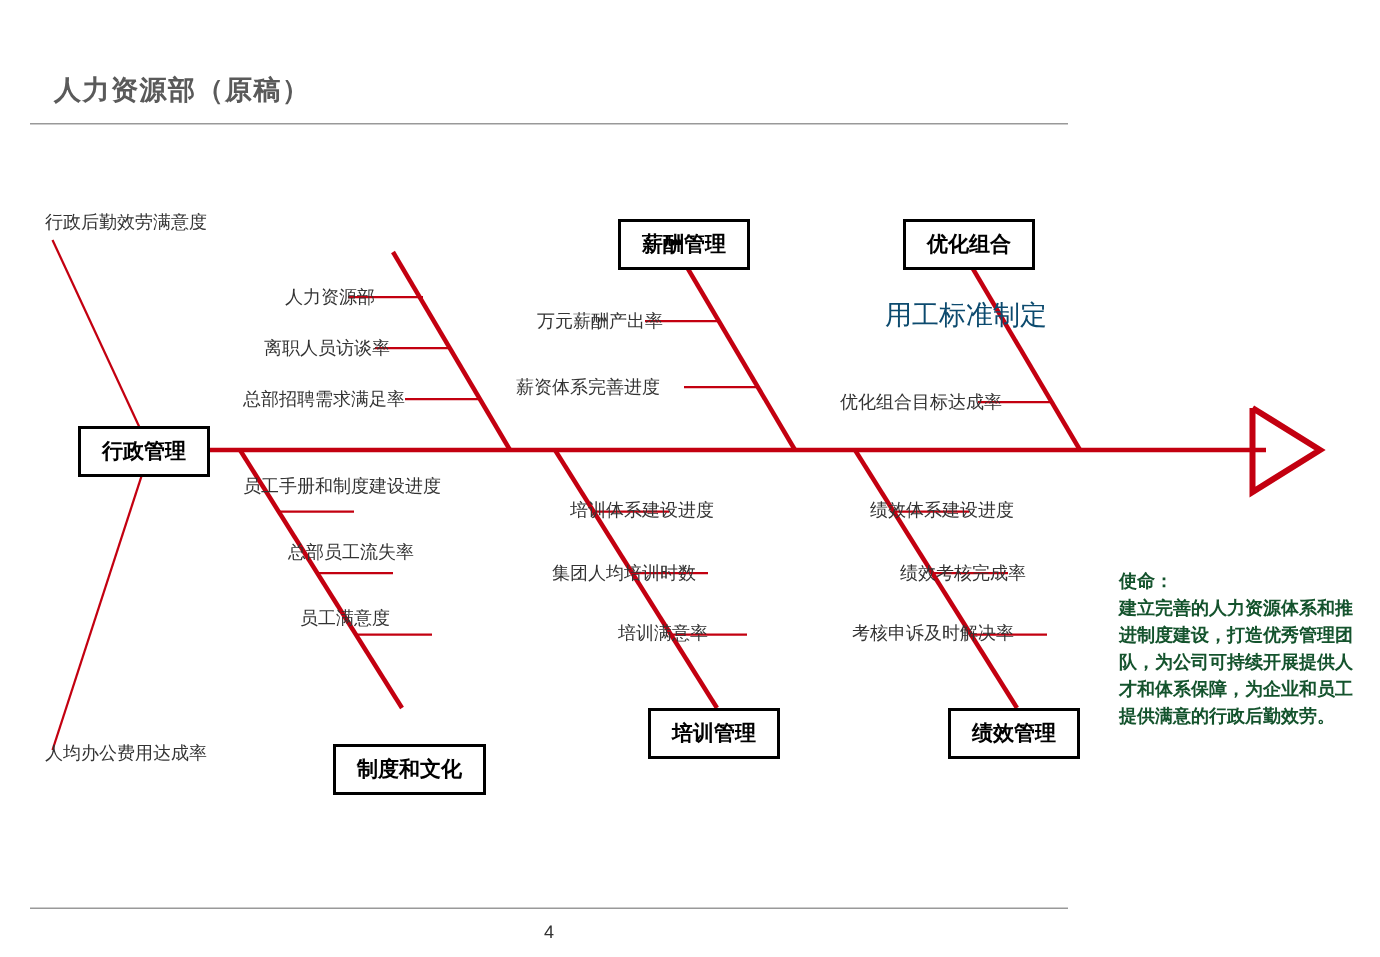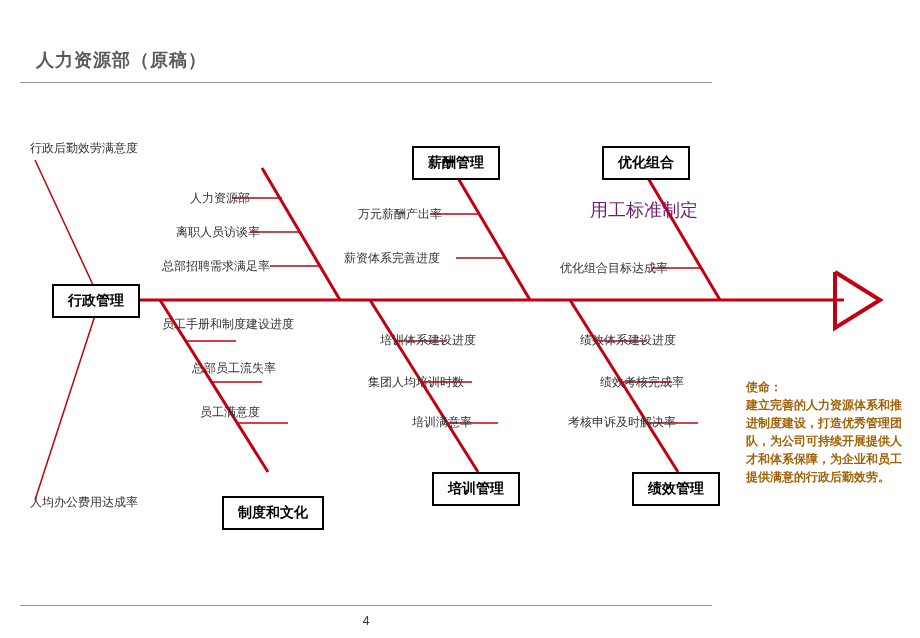--- a/index.html
+++ b/index.html
@@ -65,31 +65,31 @@
   }
   .lbl {
     position: absolute;
     font-size: 12px;
     color: #333;
     white-space: nowrap;
   }
   .big-lbl {
     position: absolute;
     font-size: 18px;
-    color: #701a75;
+    color: #0c4a6e;
     white-space: nowrap;
   }
   .mission {
     position: absolute;
     left: 746px;
     top: 378px;
     width: 158px;
     font-size: 12px;
     line-height: 1.5;
-    color: #a16207;
+    color: #14532d;
   }
   .mission b { font-weight: 700; }
   svg.diagram {
     position: absolute;
     left: 0;
     top: 0;
     width: 920px;
     height: 638px;
     pointer-events: none;
   }

